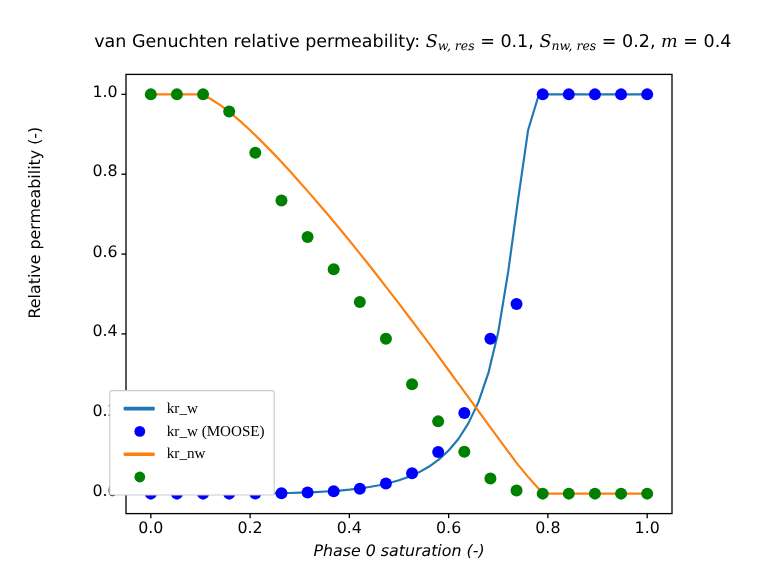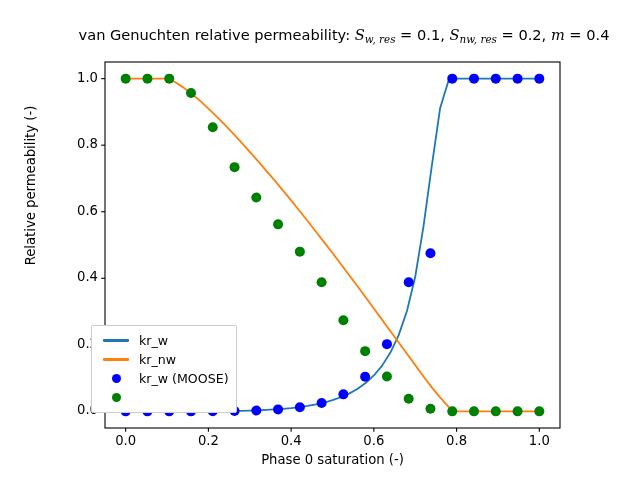--- a/index.html
+++ b/index.html
@@ -21,34 +21,34 @@
   #svgwrap{position:absolute;left:0;top:0;width:640px;height:480px;}
   #ylabel{
     position:absolute;
     left:-153px;top:178px;
     width:366px;text-align:center;
     transform:rotate(-90deg);transform-origin:center center;
     font-size:13.2px;color:#000;
   }
   #xlabel{
     position:absolute;left:105px;top:452px;width:455px;
-    text-align:center;font-size:13.2px;color:#000;
+    text-align:center;font-size:13.2px;color:#000;font-style:italic;
   }
   .xtick{position:absolute;font-size:13.2px;color:#000;text-align:center;width:60px;top:433px;}
   .ytick{position:absolute;font-size:13.2px;color:#000;text-align:right;width:42px;left:56px;}
   #legend{
     position:absolute;left:91px;top:325px;
     background:#fff;border:1px solid #cccccc;border-radius:2px;
     padding:5px 7px 5px 6px;
   }
   .lg-row{display:flex;align-items:center;height:19px;}
   .lg-key{width:36px;display:flex;align-items:center;justify-content:center;flex:none;}
   .lg-line{width:26px;height:2.1px;border-radius:1px;}
   .lg-dot{width:9px;height:9px;border-radius:50%;}
-  .lg-lbl{font-size:12.6px;color:#000;padding-left:5px;white-space:nowrap;}
+  .lg-lbl{font-size:12.6px;color:#000;padding-left:5px;white-space:nowrap;font-family:Liberation Serif, serif;}
 </style>
 </head>
 <body>
 
 <div id="fig">
 
   <div id="title">
     <span>van Genuchten relative permeability: </span><span class="mi">S</span><span class="sub">w, res</span><span> = 0.1, </span><span class="mi">S</span><span class="sub">nw, res</span><span> = 0.2, </span><span class="mi">m</span><span> = 0.4</span>
   </div>
 
@@ -145,29 +145,29 @@
 
   <div id="legend">
       <div class="lg-row">
         <span class="lg-key">
           <span class="lg-line" style="background: rgb(31, 119, 180);"></span>
         </span>
         <span class="lg-lbl">kr_w</span>
       </div>
       <div class="lg-row">
         <span class="lg-key">
+          <span class="lg-dot" style="background: rgb(0, 0, 255);"></span>
+        </span>
+        <span class="lg-lbl">kr_w (MOOSE)</span>
+      </div>
+      <div class="lg-row">
+        <span class="lg-key">
           <span class="lg-line" style="background: rgb(255, 127, 14);"></span>
         </span>
         <span class="lg-lbl">kr_nw</span>
-      </div>
-      <div class="lg-row">
-        <span class="lg-key">
-          <span class="lg-dot" style="background: rgb(0, 0, 255);"></span>
-        </span>
-        <span class="lg-lbl">kr_w (MOOSE)</span>
       </div>
       <div class="lg-row">
         <span class="lg-key">
           <span class="lg-dot" style="background: rgb(0, 128, 0);"></span>
         </span>
       </div>
     </div>
 
 </div>
 

